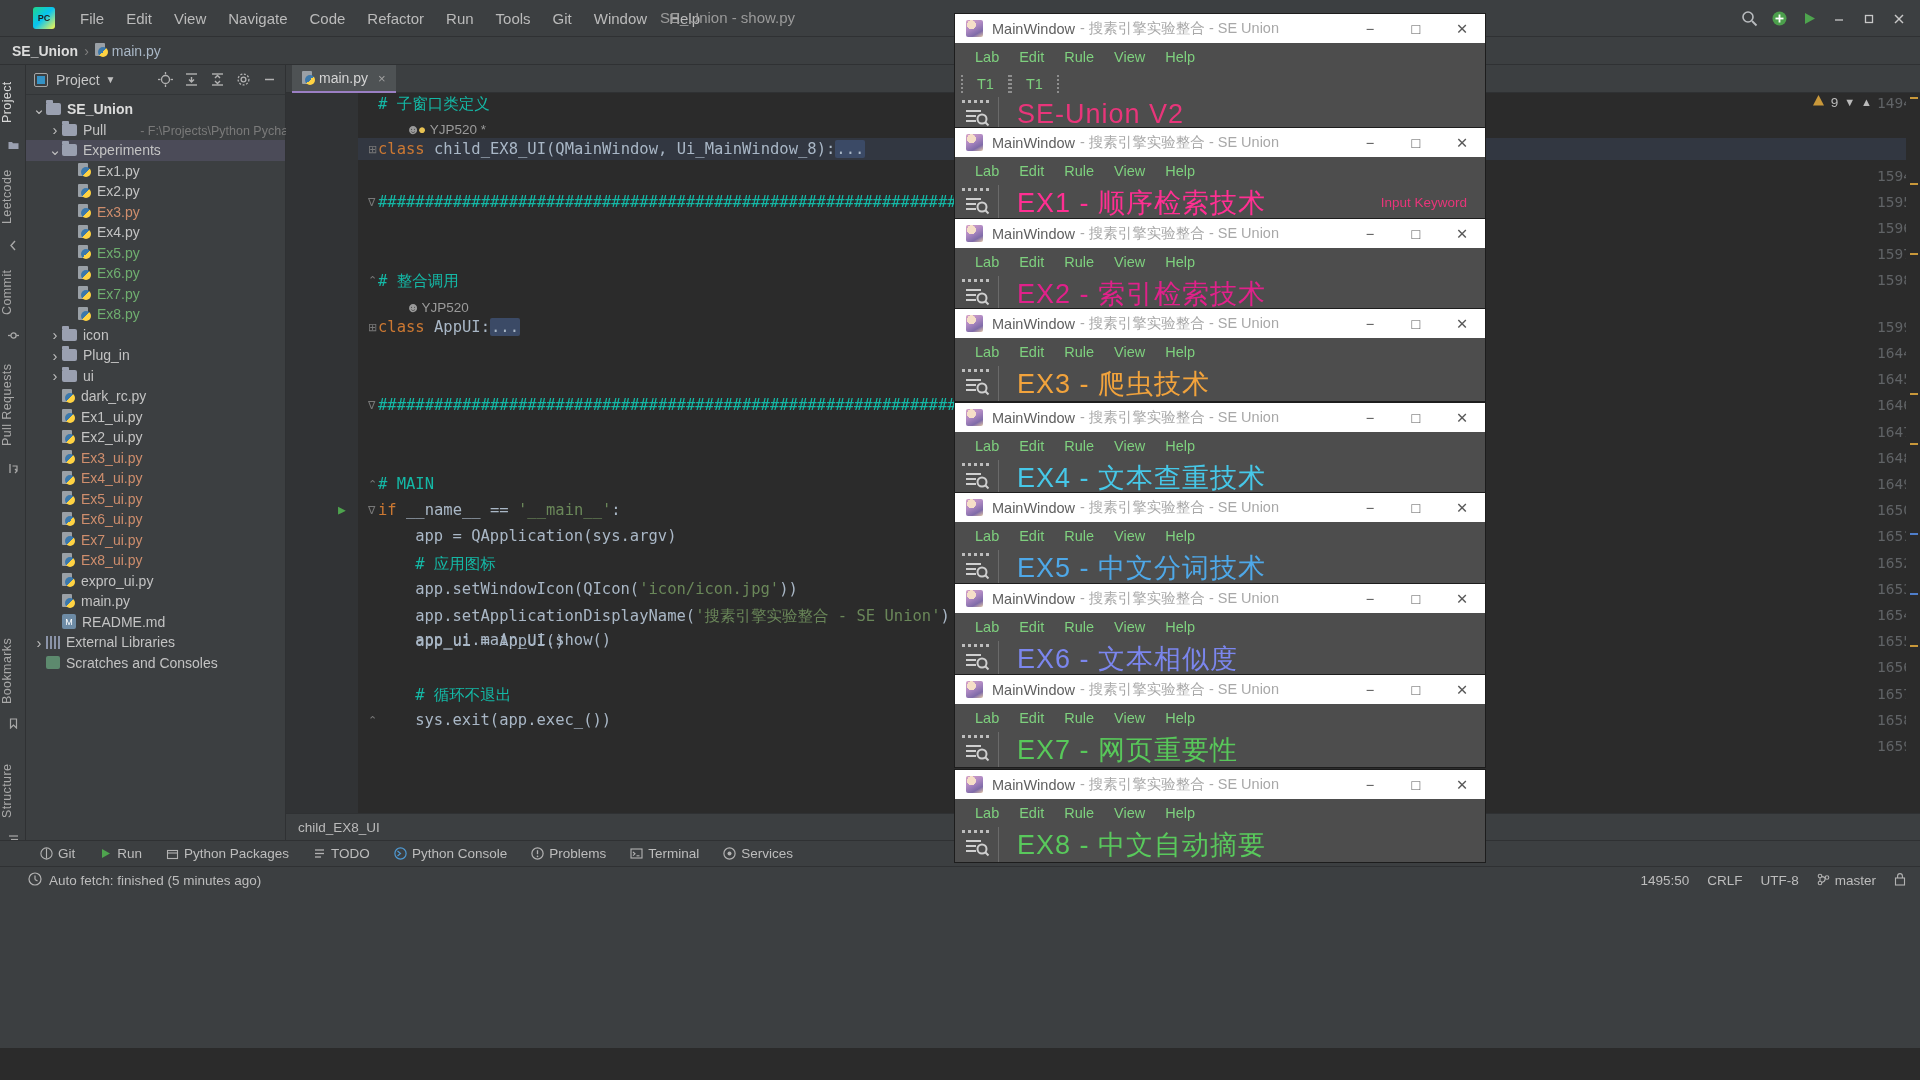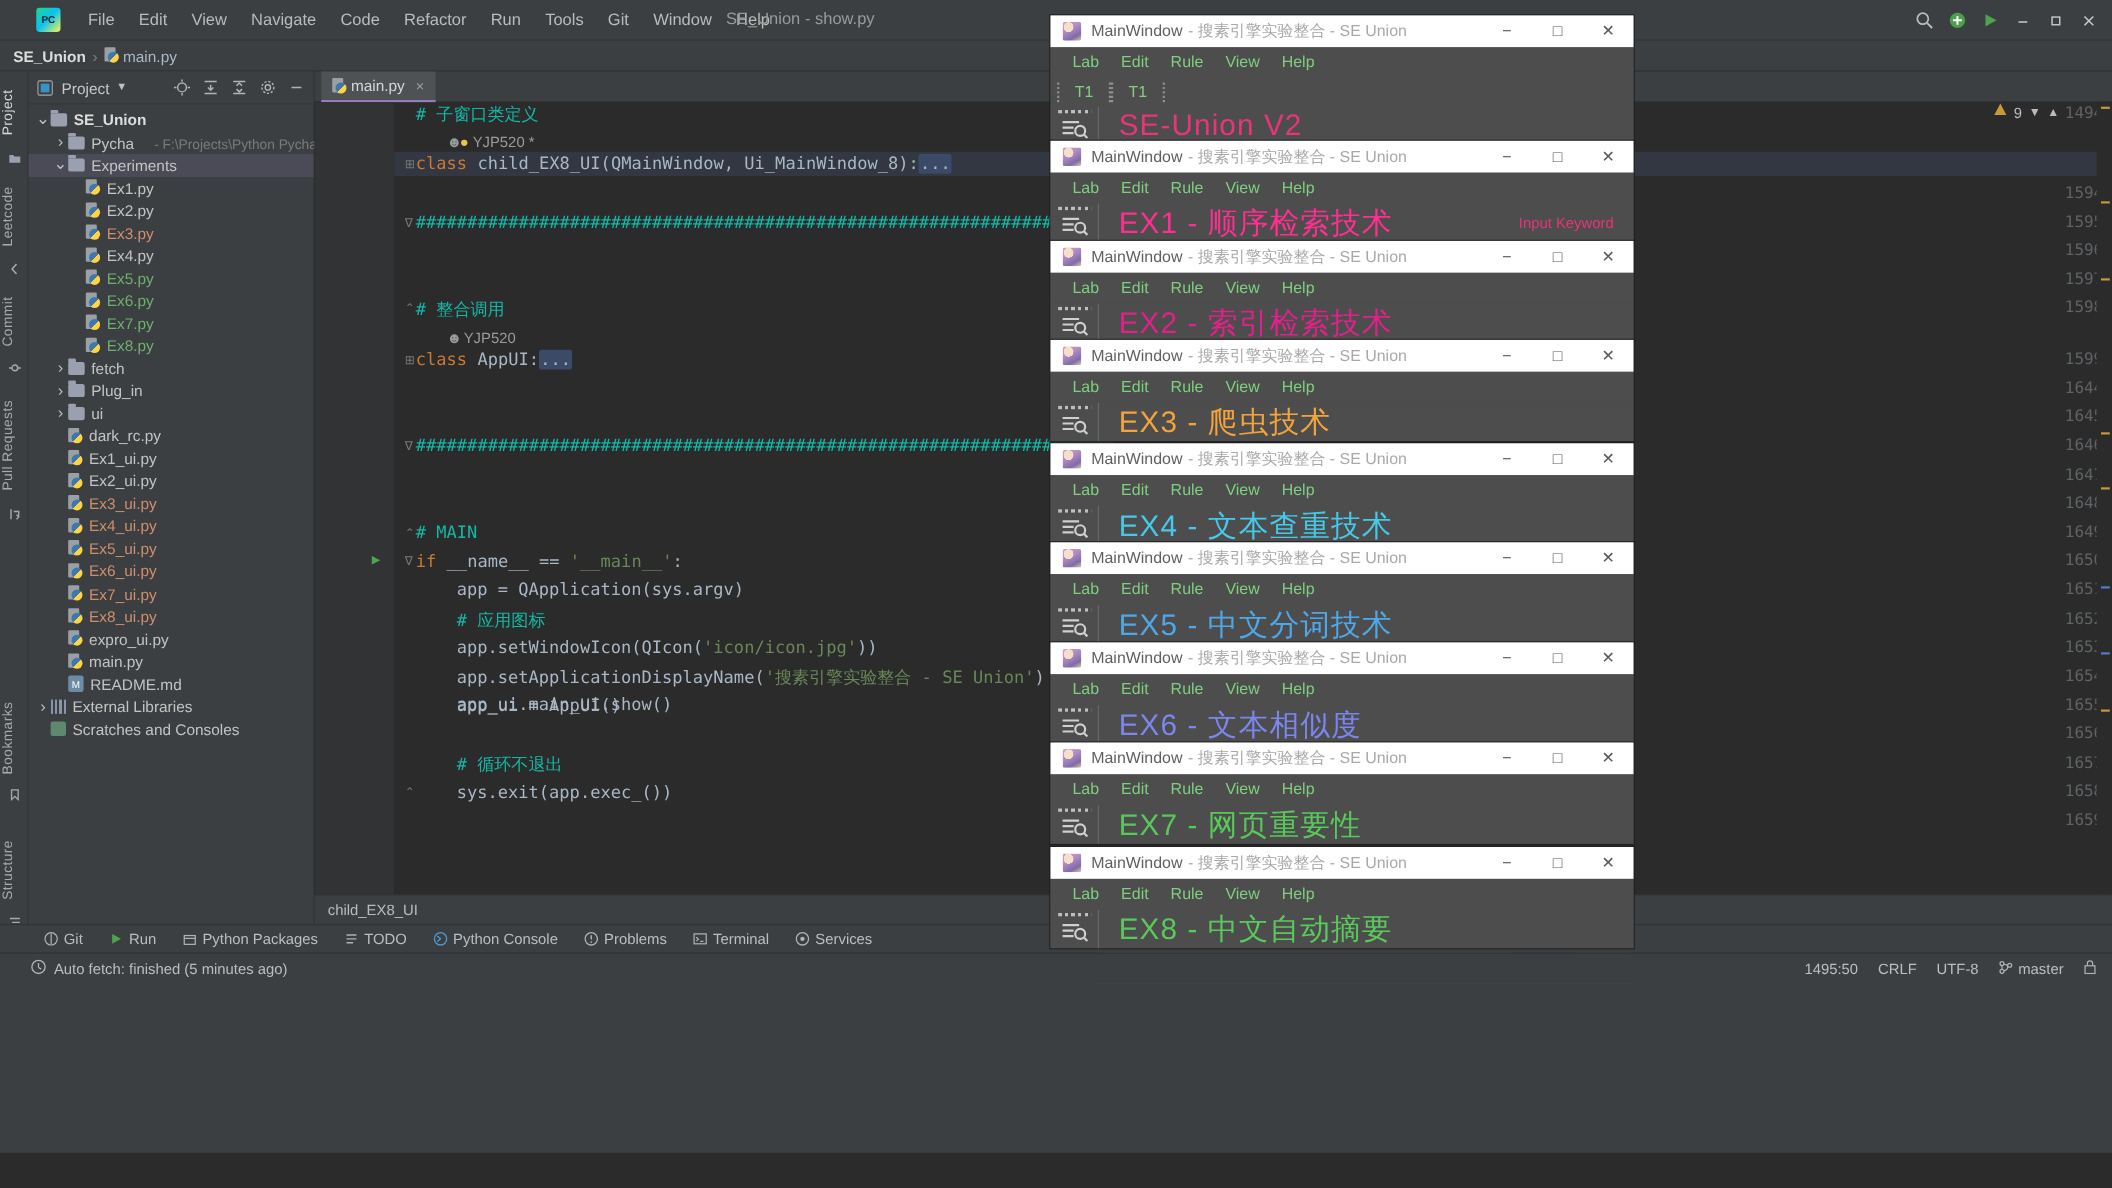--- a/index.html
+++ b/index.html
@@ -412,21 +412,21 @@
     <div class="tree" id="tree">
         <div class="tree-row" style="padding-left: 6px;">
           <span class="chev" style="font-size: 15px; line-height: 8px;">⌄</span>
           <span class="folder-ico"></span>
           <span class="tree-label bold fc-white">SE_Union</span>
           <span class="tree-sub">- F:\Projects\Python Pycha</span>
         </div>
         <div class="tree-row" style="padding-left: 22px;">
           <span class="chev" style="font-size: 15px;">›</span>
           <span class="folder-ico"></span>
-          <span class="tree-label fc-white">Pycha</span>
+          <span class="tree-label fc-white">Pull</span>
         </div>
         <div class="tree-row sel" style="padding-left: 22px;">
           <span class="chev" style="font-size: 15px; line-height: 8px;">⌄</span>
           <span class="folder-ico"></span>
           <span class="tree-label fc-white">Experiments</span>
         </div>
         <div class="tree-row" style="padding-left: 38px;">
           <span class="chev"></span>
           <span class="py-ico" style="margin-right: 6px;"></span>
           <span class="tree-label fc-white">Ex1.py</span>
@@ -462,21 +462,21 @@
           <span class="tree-label fc-green">Ex7.py</span>
         </div>
         <div class="tree-row" style="padding-left: 38px;">
           <span class="chev"></span>
           <span class="py-ico" style="margin-right: 6px;"></span>
           <span class="tree-label fc-green">Ex8.py</span>
         </div>
         <div class="tree-row" style="padding-left: 22px;">
           <span class="chev" style="font-size: 15px;">›</span>
           <span class="folder-ico"></span>
-          <span class="tree-label fc-white">fetch</span>
+          <span class="tree-label fc-white">icon</span>
         </div>
         <div class="tree-row" style="padding-left: 22px;">
           <span class="chev" style="font-size: 15px;">›</span>
           <span class="folder-ico"></span>
           <span class="tree-label fc-white">Plug_in</span>
         </div>
         <div class="tree-row" style="padding-left: 22px;">
           <span class="chev" style="font-size: 15px;">›</span>
           <span class="folder-ico"></span>
           <span class="tree-label fc-white">ui</span>

